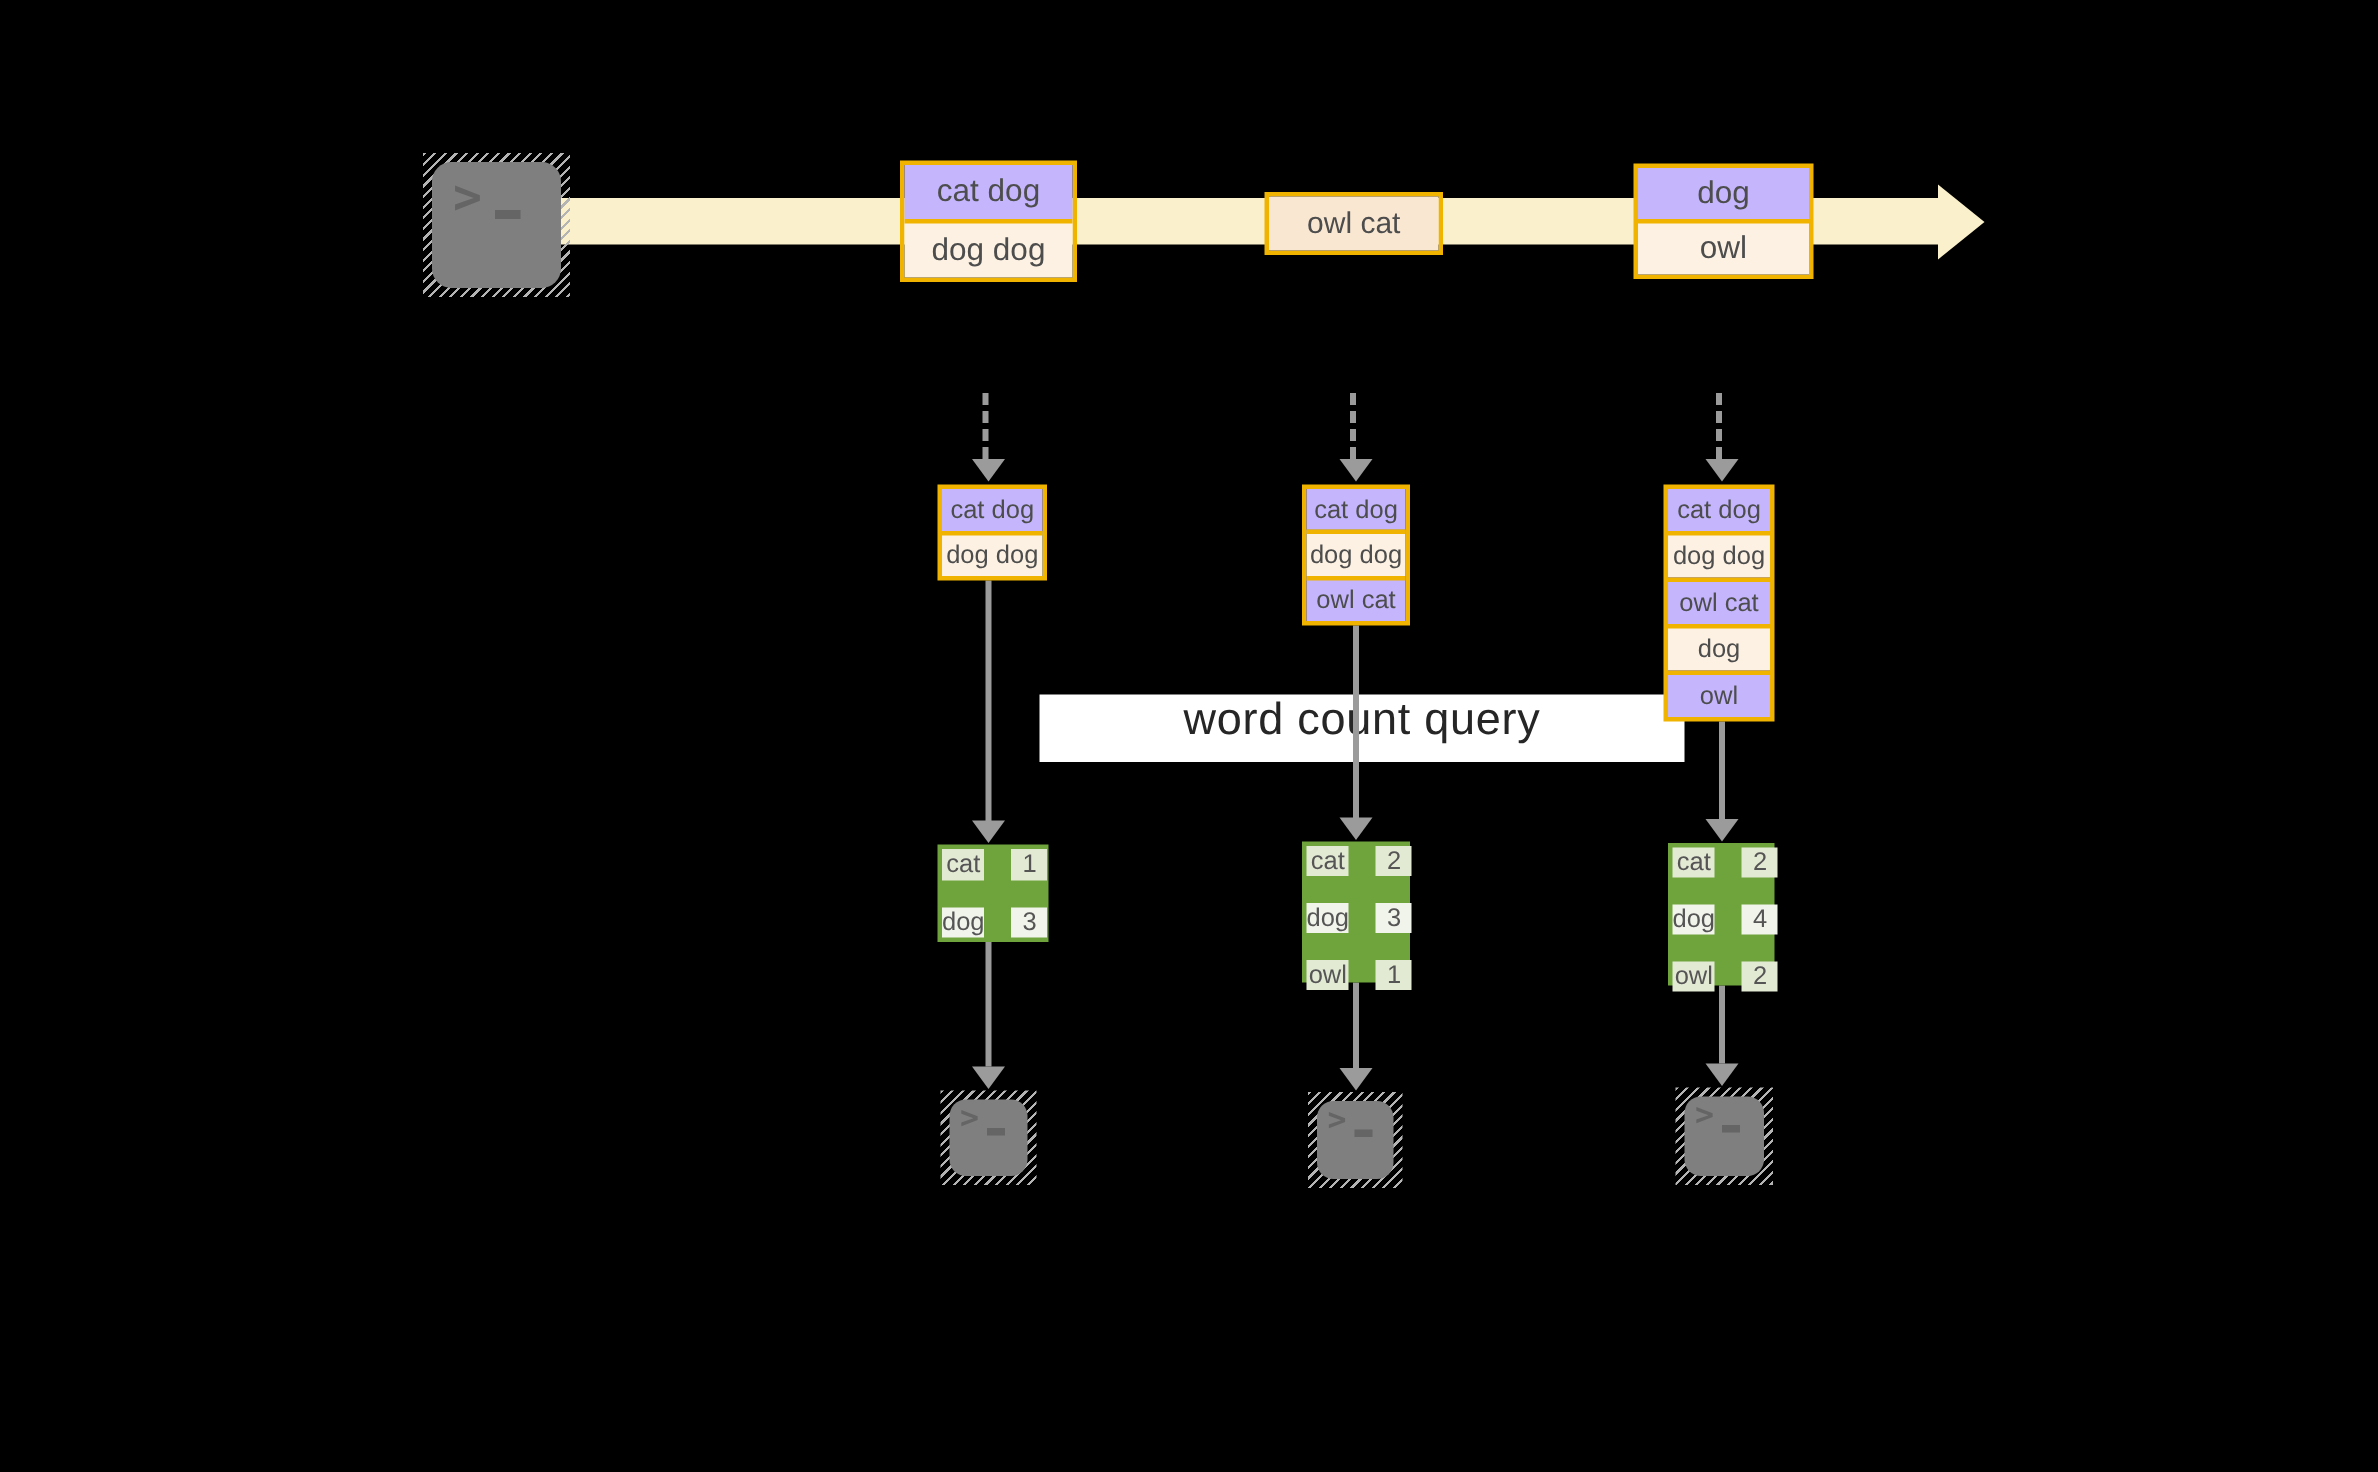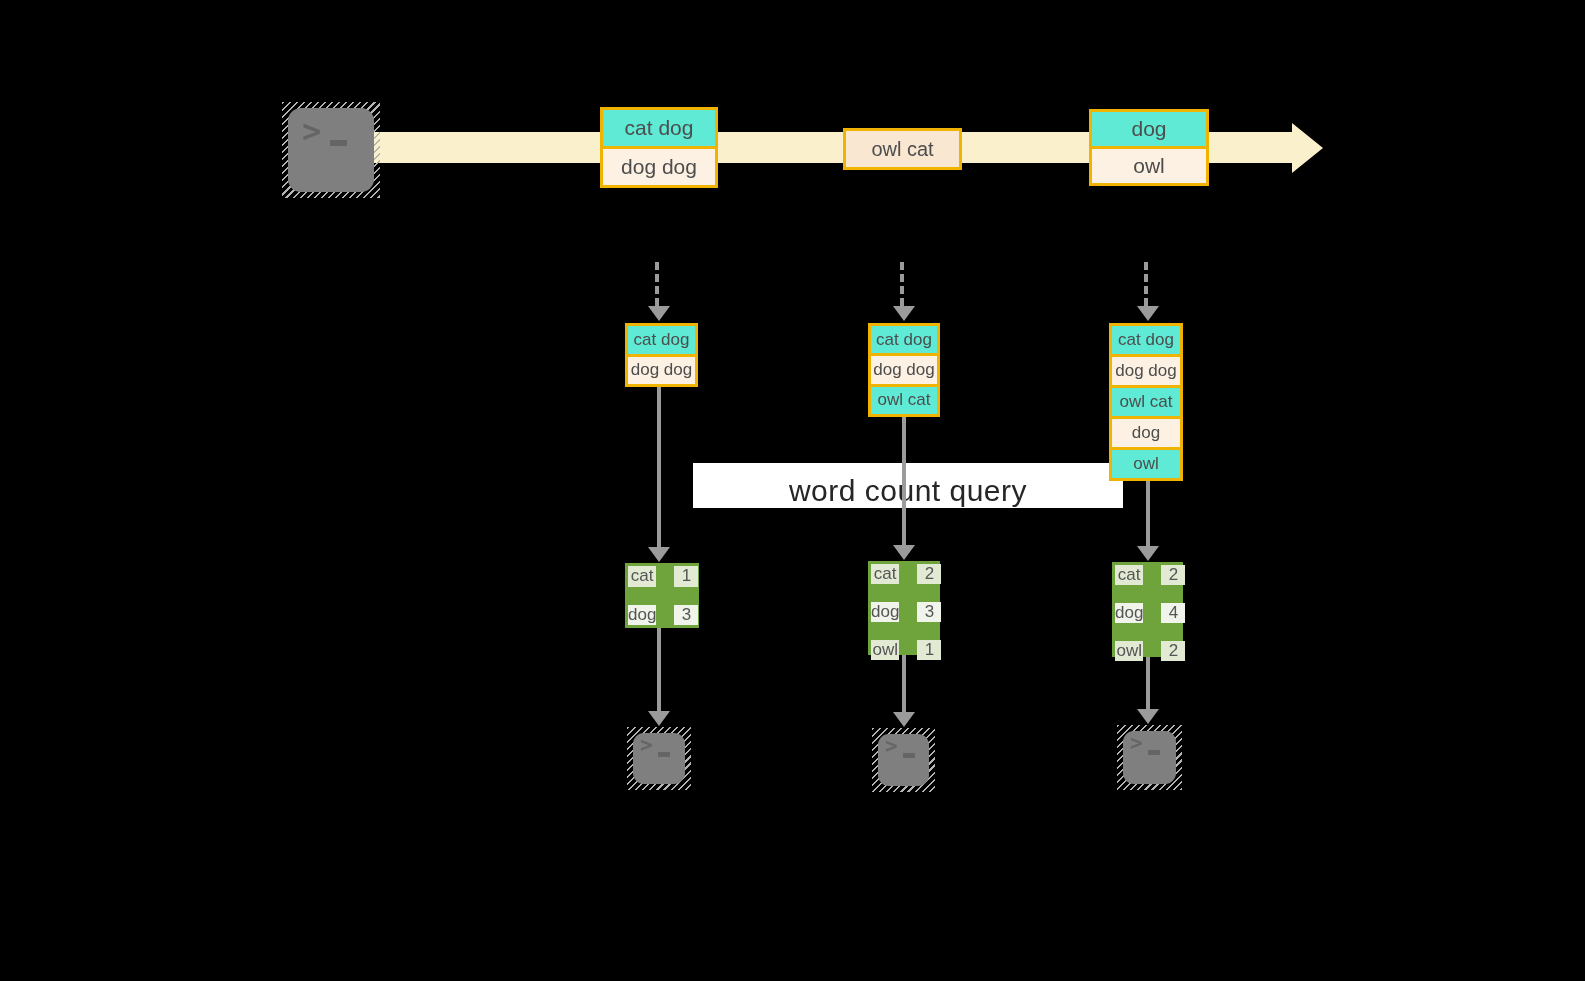--- a/index.html
+++ b/index.html
@@ -24,36 +24,36 @@
   .band-head{position:absolute;width:0;height:0;z-index:1;
       border-top:25px solid transparent;border-bottom:25px solid transparent;
       border-left:31px solid #faf0cb;}
 
   
   .obox{position:absolute;box-sizing:border-box;border:3px solid #f0b400;
       display:flex;flex-direction:column;z-index:4;}
   .obox .row{flex:1;display:flex;align-items:center;justify-content:center;
       color:#4d4d4d;white-space:nowrap;}
   .obox .row + .row{border-top:3px solid #f0b400;}
-  .f-peach{background:#5eead4;}
+  .f-peach{background:#c4b5fd;}
   .f-cream{background:#fcf1e2;text-align:center;}
   .f-peachlight{background:#f9e7d1;}
   .fs-stream .row{font-size:21px;}
   .fs-list .row{font-size:17px;}
 
   
   .vline{position:absolute;width:4px;background:#9b9b9b;z-index:3;}
   .vdash{position:absolute;width:0;border-left:4px dashed #9b9b9b;z-index:3;}
   .ahead{position:absolute;width:0;height:0;z-index:3;
       border-left:11px solid transparent;border-right:11px solid transparent;
       border-top:15px solid #9b9b9b;}
 
   
   .query{position:absolute;background:#ffffff;z-index:2;
-      display:flex;align-items:flex-end;justify-content:center;
+      display:flex;align-items:flex-start;justify-content:center;
       font-size:30px;color:#262626;letter-spacing:.5px;}
 
   
   .gtable{position:absolute;box-sizing:border-box;background:#6fa43c;padding:3px;
       display:grid;grid-template-columns:1fr 24px;gap:18px;z-index:4;}
   .gtable .cell{display:flex;align-items:center;justify-content:center;
       font-size:17px;color:#555555;}
   .g-dark{background:#e3ead4;}
   .g-light{background:#f1f4eb;}
 </style>

